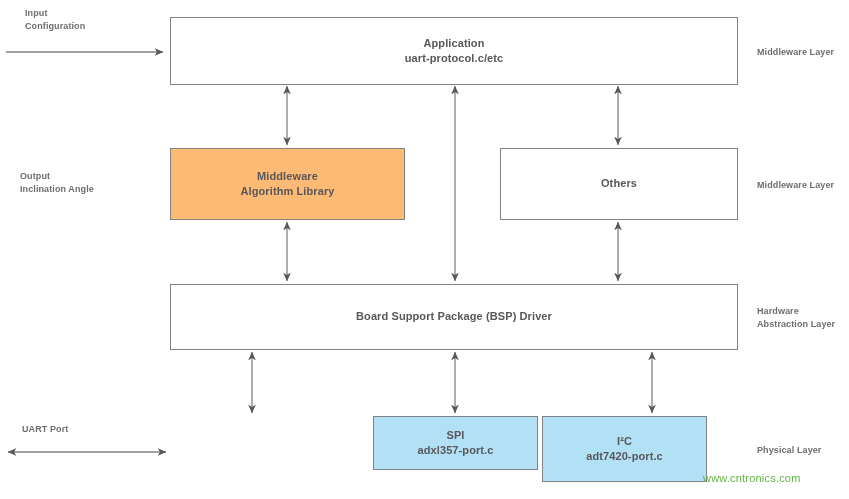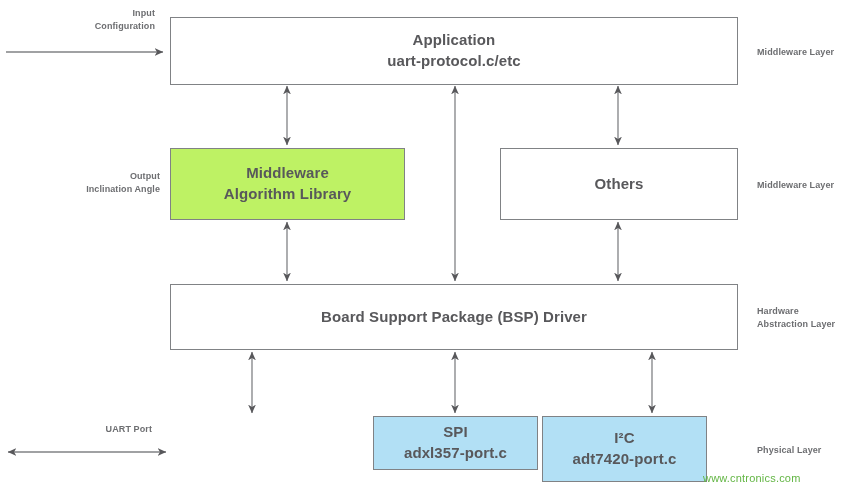--- a/index.html
+++ b/index.html
@@ -23,38 +23,38 @@
     box-sizing: border-box;
     border: 1.4px solid #808285;
     background: #ffffff;
     display: flex;
     flex-direction: column;
     align-items: center;
     justify-content: center;
     text-align: center;
     color: #58585b;
     font-weight: bold;
-    font-size: 15px;
+    font-size: 11px;
     line-height: 1.38;
     letter-spacing: 0.1px;
   }
   .box .l2 { font-weight: bold; }
-  .fill-pale { background: #bef264; }
+  .fill-pale { background: #fdba74; }
   .fill-blue { background: #b2e0f5; }
 
   .side-label {
     position: absolute;
     color: #6d6e71;
     font-weight: bold;
     font-size: 9px;
     line-height: 1.45;
     letter-spacing: 0.1px;
     white-space: pre-line;
   }
-  .side-label.left { text-align: right; }
+  .side-label.left { text-align: left; }
   .side-label.right { text-align: left; }
 
   svg.arrows {
     position: absolute;
     left: 0;
     top: 0;
     width: 849px;
     height: 499px;
     overflow: visible;
   }

